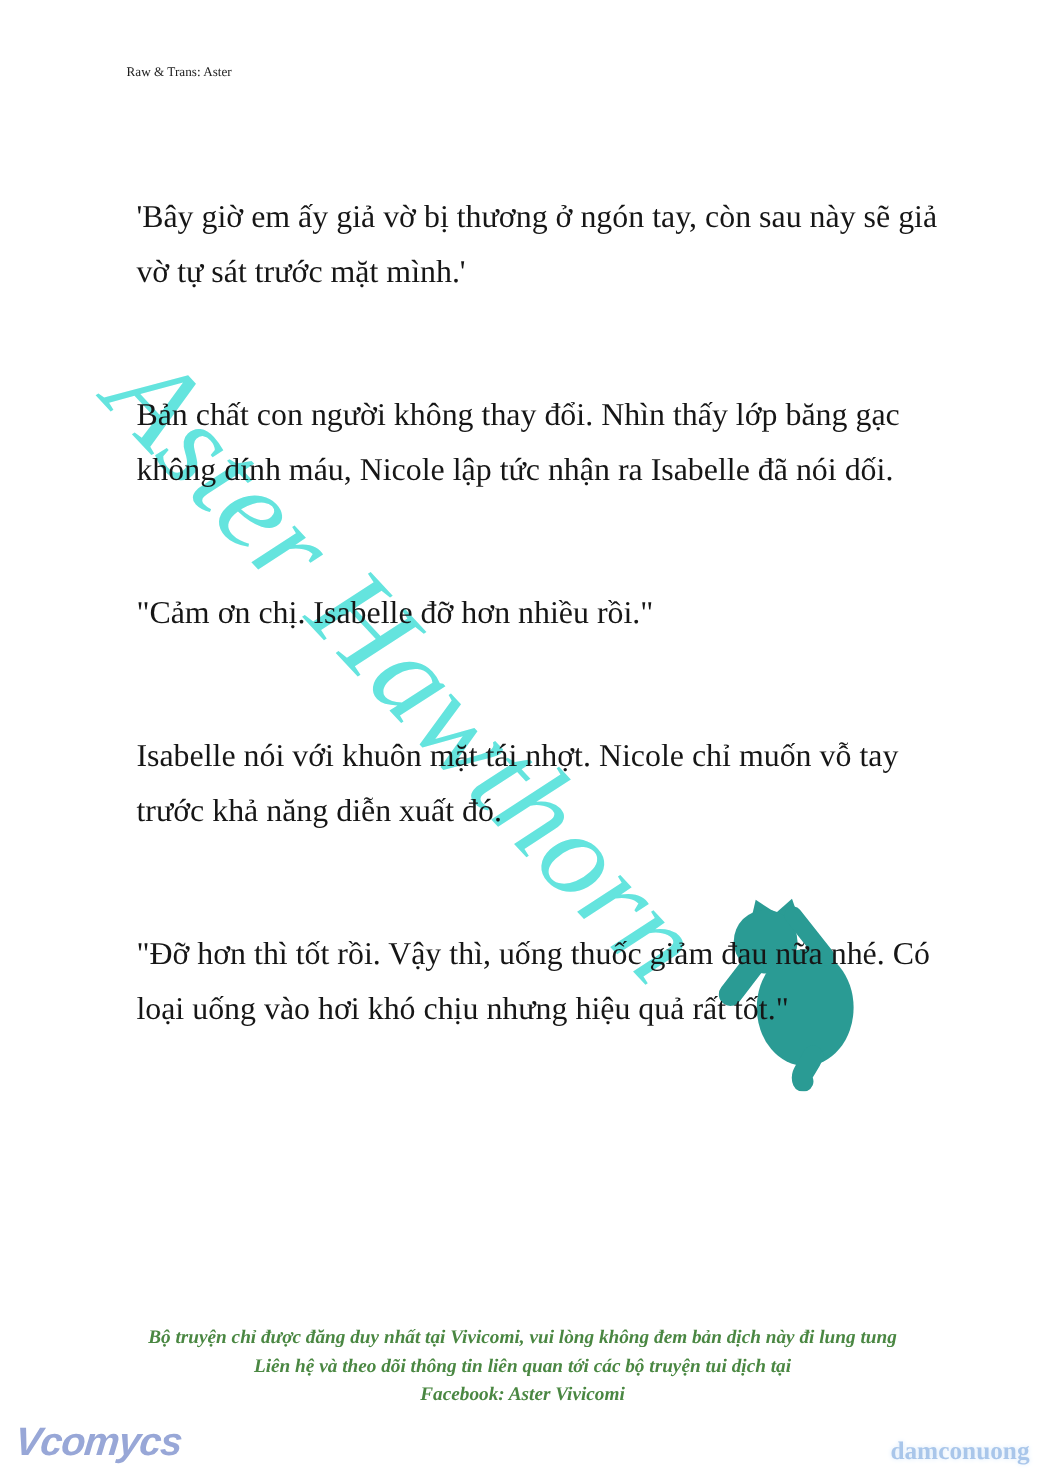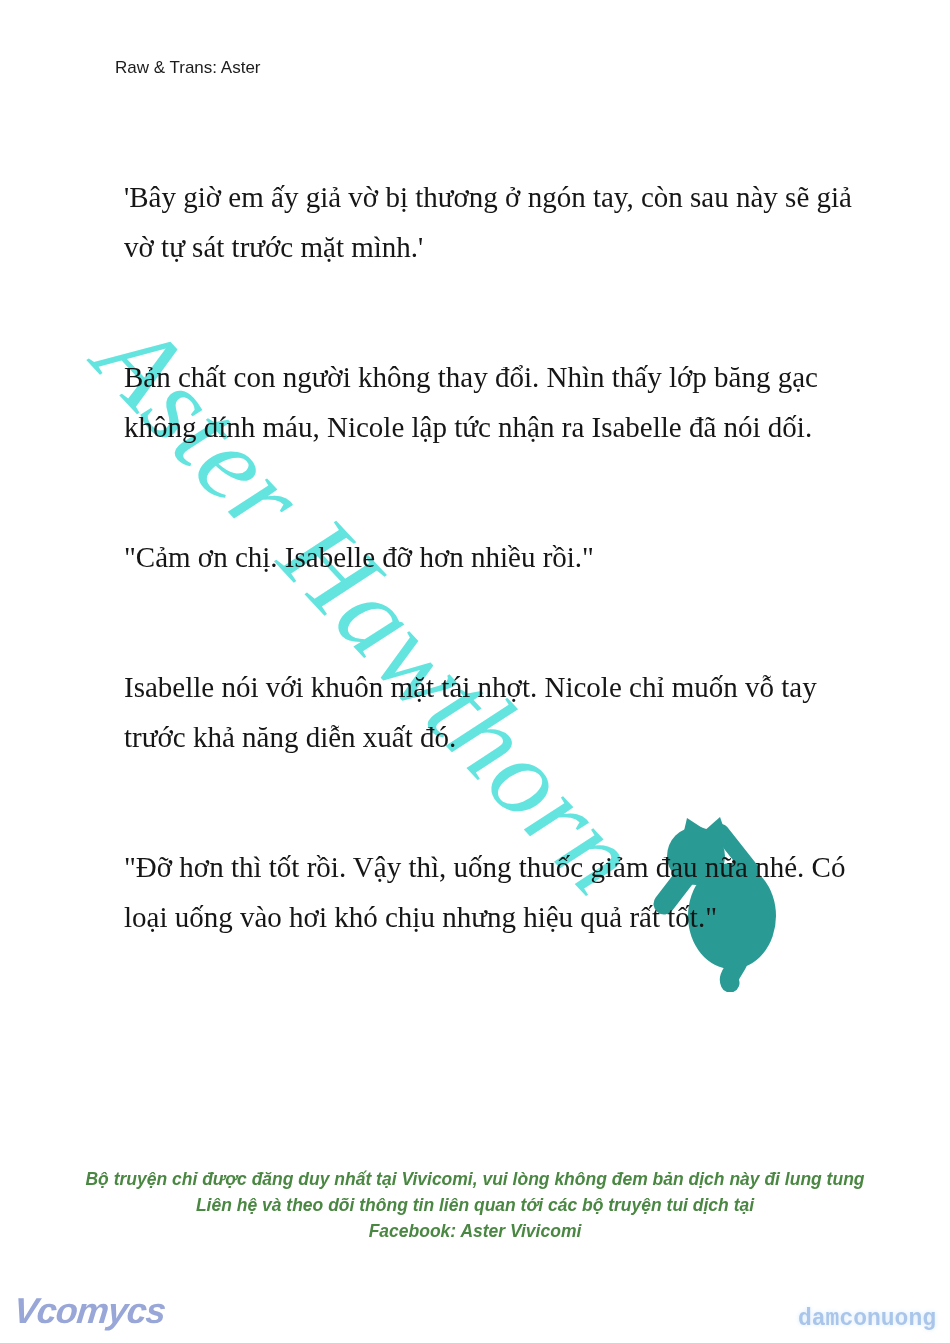--- a/index.html
+++ b/index.html
@@ -5,22 +5,22 @@
   html,body{margin:0;padding:0;background:#ffffff;}
   .page{
     position:relative;
     width:950px;height:1343px;
     background:#ffffff;
     overflow:hidden;
     font-family:"Liberation Serif", serif;
   }
   .header-credit{
     position:absolute;left:115px;top:58px;
-    font-family:Liberation Sans, sans-serif;
-    font-size:17px;color:#1c1c1c;
+    font-family:Liberation Serif, serif;
+    font-size:12px;color:#1c1c1c;
     z-index:4;
   }
   .watermark{
     position:absolute;left:165px;top:295px;
     transform:rotate(47deg);
     transform-origin:0 0;
     font-family:"Liberation Serif", serif;
     font-style:italic;
     font-size:112px;
     letter-spacing:1px;
@@ -38,44 +38,44 @@
     z-index:3;
   }
   .content p{
     margin:0 0 80px 10px;
     font-family:"Liberation Serif", serif;
     font-size:29px;
     line-height:50px;
     color:#161616;
   }
   .footer{
-    position:absolute;left:0;top:1166px;width:950px;
+    position:absolute;left:0;top:1202px;width:950px;
     text-align:center;
-    font-family:Liberation Sans, sans-serif;
+    font-family:Liberation Serif, serif;
     font-style:italic;
     font-weight:bold;
     font-size:17.5px;
     line-height:26px;
     color:#4a8742;
     z-index:3;
   }
   .logo-left{
     position:absolute;left:14px;top:1290px;
     font-family:"Liberation Sans", sans-serif;
     font-style:italic;
     font-weight:bold;
     font-size:36px;
     letter-spacing:-1px;
     color:#98a7d7;
     transform:skewX(-6deg);
     z-index:3;
   }
   .logo-right{
     position:absolute;right:14px;top:1306px;
-    font-family:Liberation Mono, monospace;
+    font-family:Liberation Serif, serif;
     font-weight:bold;
     font-size:23px;
     color:#a9c6ea;
     text-shadow:0 0 5px #d9e9fa, 0 0 2px #ffffff;
     z-index:3;
   }
 </style>
 </head>
 <body>
 

